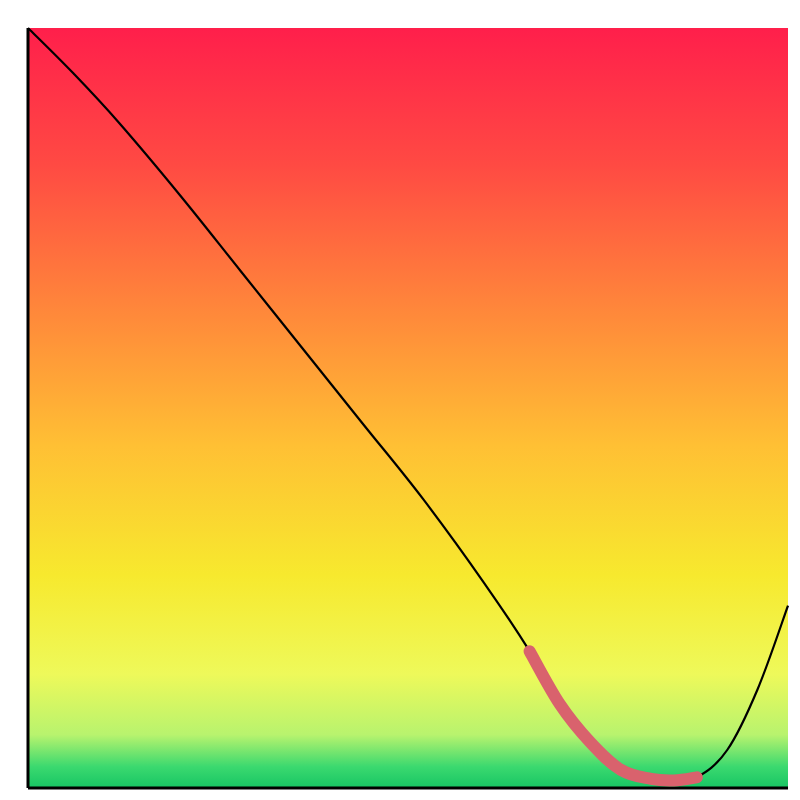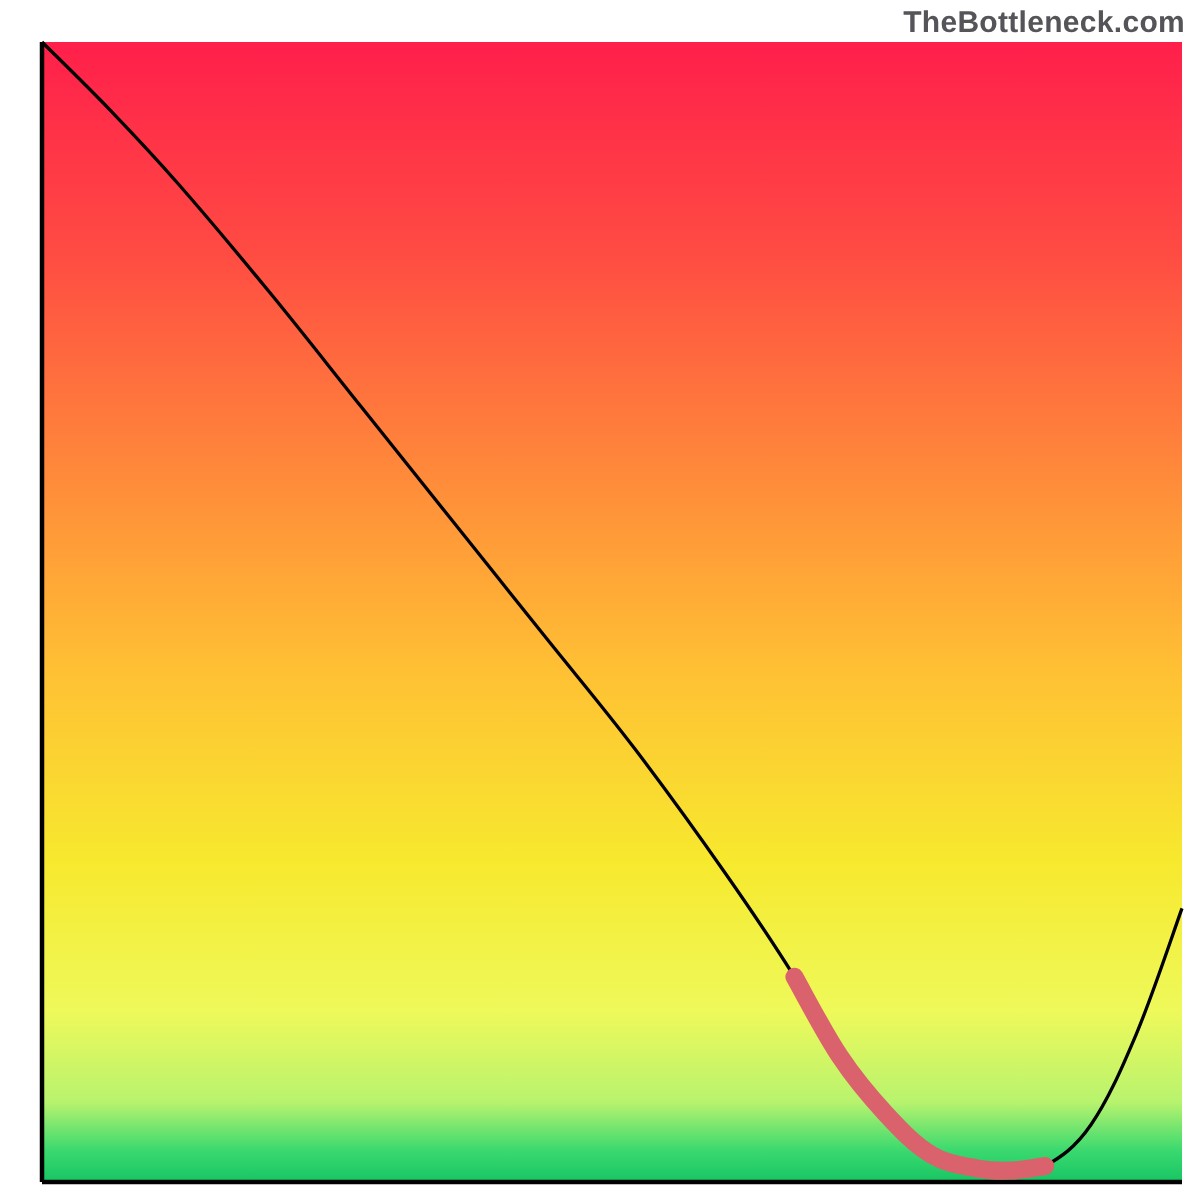--- a/index.html
+++ b/index.html
@@ -29,21 +29,20 @@
   svg {
     position: absolute;
     top: 0;
     left: 0;
   }
 </style>
 </head>
 <body>
 <div class="wrap">
 
-  <div class="attribution">TheBottleneck.com</div>
 
   <svg id="chart-svg" width="800" height="800" viewBox="0 0 800 800">
       <defs>
         <linearGradient id="bg-grad" x1="0" y1="0" x2="0" y2="1">
           <stop offset="0%" stop-color="#ff1f4b"></stop>
           <stop offset="18%" stop-color="#ff4a43"></stop>
           <stop offset="38%" stop-color="#ff8a3a"></stop>
           <stop offset="55.00000000000001%" stop-color="#ffc034"></stop>
           <stop offset="72%" stop-color="#f7e92e"></stop>
           <stop offset="85%" stop-color="#eef95a"></stop>

